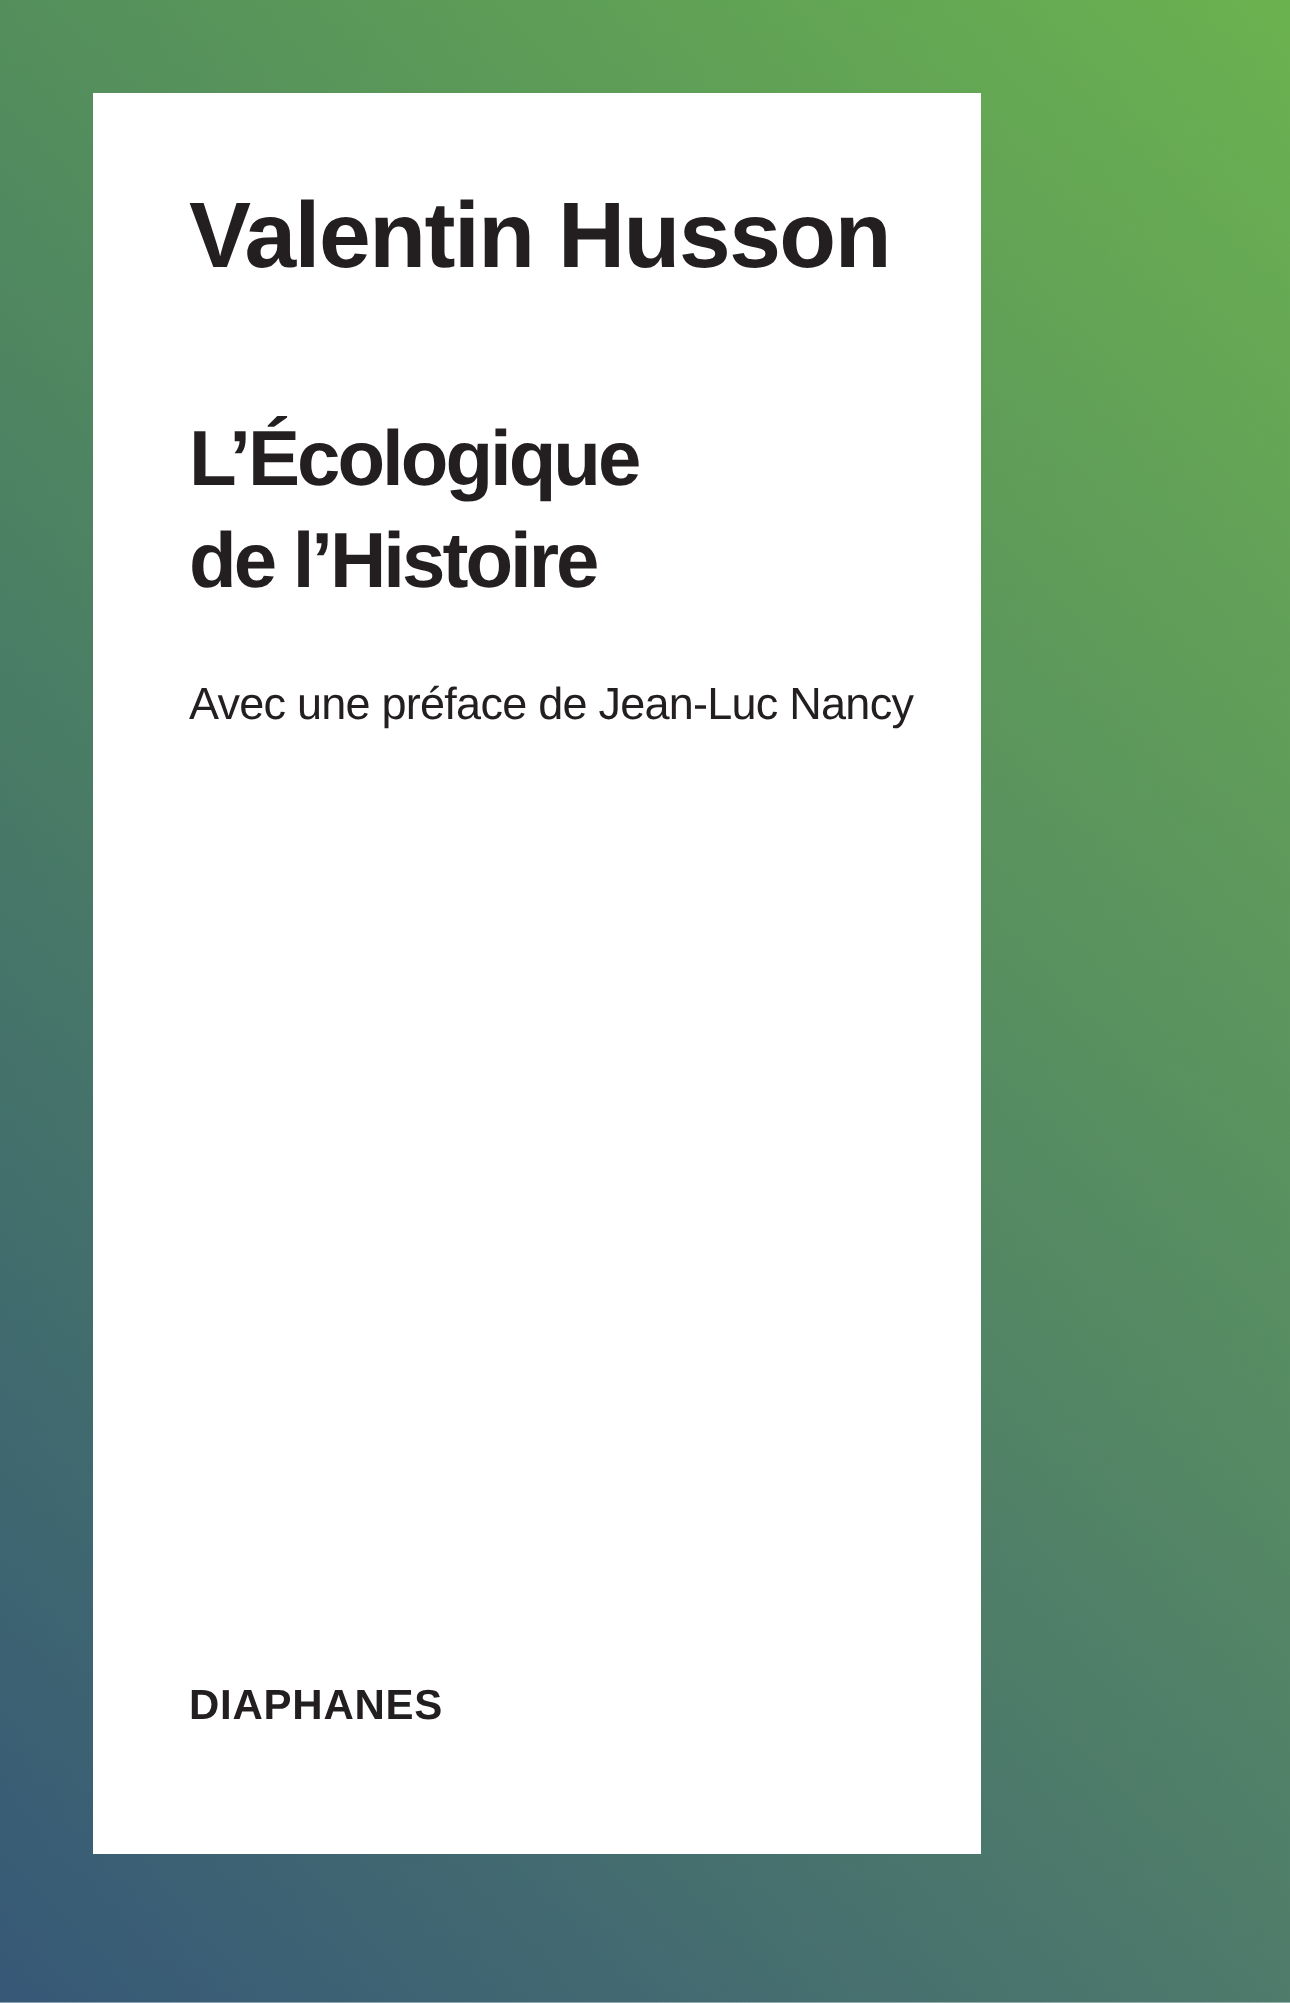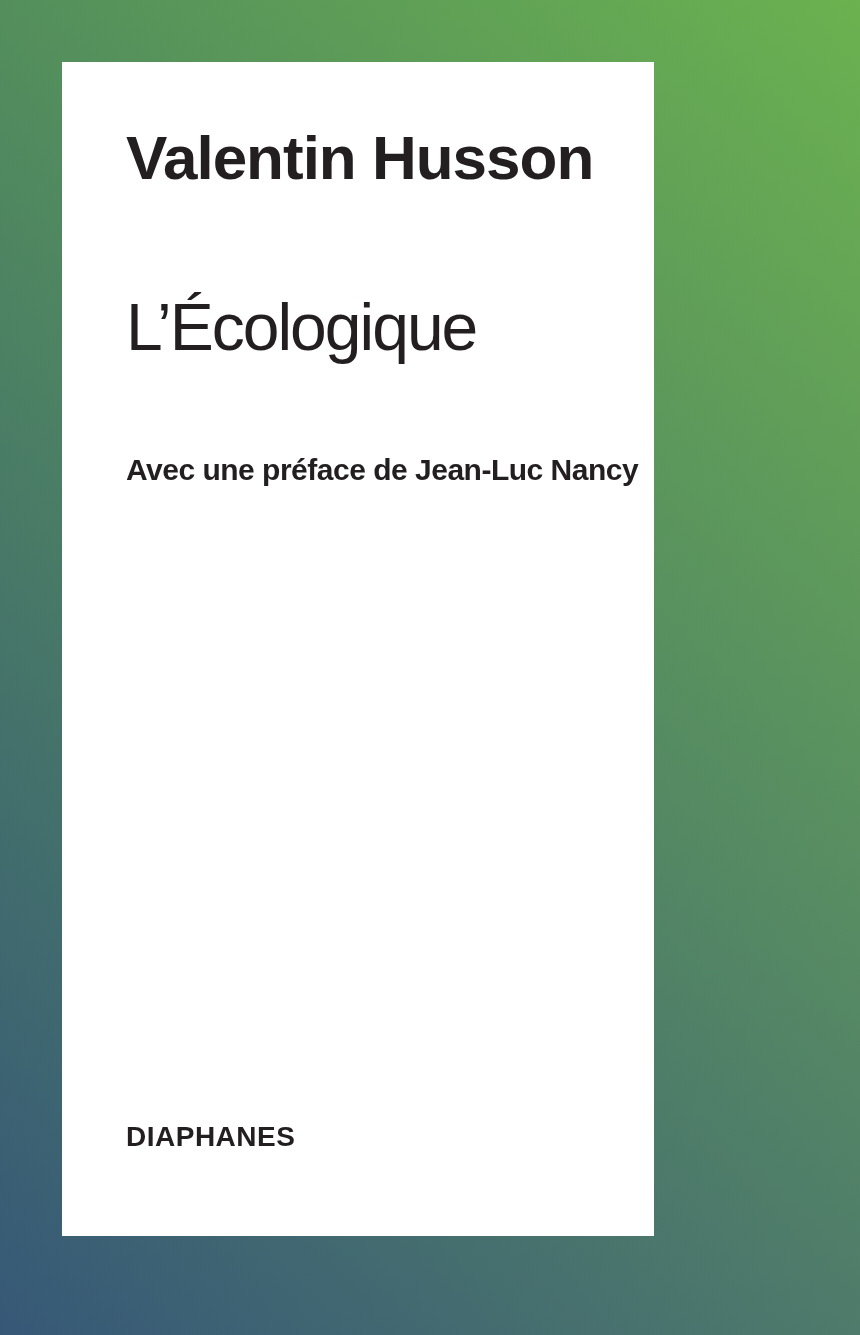--- a/index.html
+++ b/index.html
@@ -34,39 +34,39 @@
     line-height: 64px;
     font-weight: 700;
     letter-spacing: -1px;
     color: #231f20;
     white-space: nowrap;
   }
 
   .title {
     position: absolute;
     left: 64px;
-    top: 231px;
+    top: 210px;
     margin: 0;
-    font-size: 66px;
+    font-size: 52px;
     line-height: 68px;
-    font-weight: 400;
+    font-weight: 700;
     letter-spacing: -2px;
     color: #231f20;
     white-space: nowrap;
   }
   .title .line { display: block; }
 
   .subtitle {
     position: absolute;
     left: 64px;
     top: 392px;
     margin: 0;
     font-size: 30px;
     line-height: 32px;
-    font-weight: 700;
+    font-weight: 400;
     letter-spacing: -0.5px;
     color: #231f20;
     white-space: nowrap;
   }
 
   .publisher {
     position: absolute;
     left: 64px;
     top: 1059px;
     font-size: 28px;
@@ -85,20 +85,21 @@
 </head>
 <body>
 
 <div class="canvas">
   <div class="page">
 
     <h1 class="author">Valentin Husson</h1>
 
     <h2 class="title">
       <span class="line">L’Écologique</span>
+      <span class="line">de l’Histoire</span>
     </h2>
 
     <p class="subtitle">Avec une préface de Jean-Luc Nancy</p>
 
     <div class="publisher">
       <div>DIAPHANES</div>
     </div>
 
   </div>
 </div>

